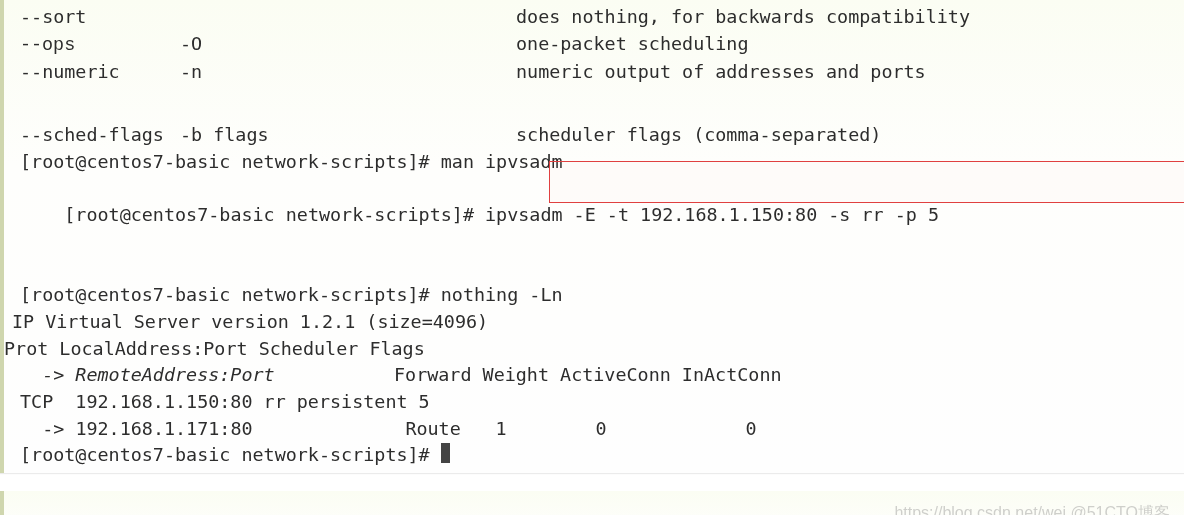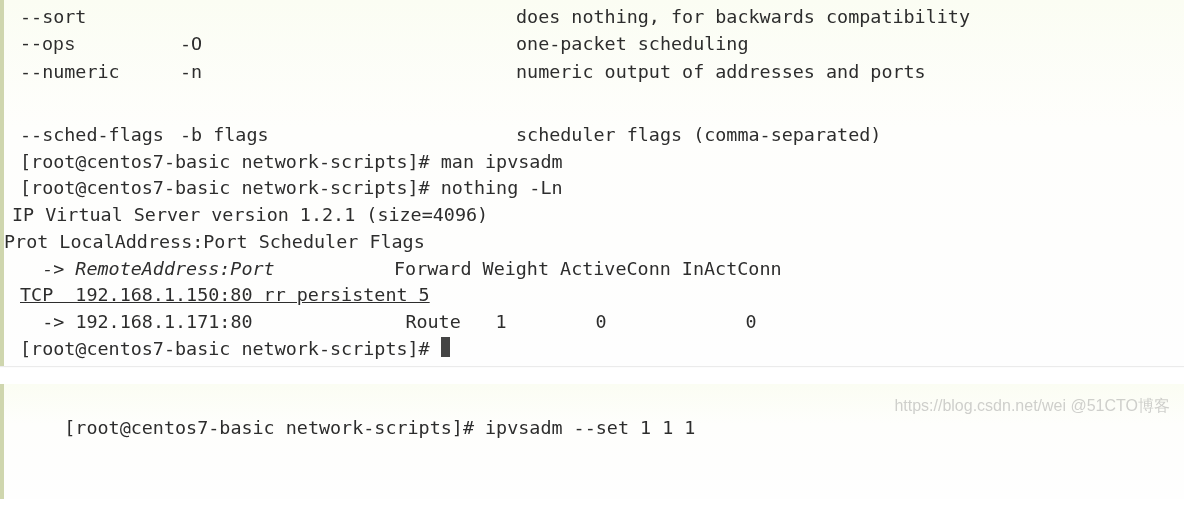--- a/index.html
+++ b/index.html
@@ -61,27 +61,31 @@
 
 <div class="block" id="block1">
 
   <div class="row"><span style="display:inline-block;width:160px;">--sort</span><span style="display:inline-block;width:336px;"></span><span>does nothing, for backwards compatibility</span></div>
   <div class="row"><span style="display:inline-block;width:160px;font-family:Liberation Mono, monospace;">--ops</span><span style="display:inline-block;width:336px;">-O</span><span>one-packet scheduling</span></div>
   <div class="row"><span style="display:inline-block;width:160px;">--numeric</span><span style="display:inline-block;width:336px;">-n</span><span>numeric output of addresses and ports</span></div>
   <div class="row"><span style="display:inline-block;width:160px;">--sched-flags</span><span style="display:inline-block;width:336px;margin-top:36px;">-b flags</span><span>scheduler flags (comma-separated)</span></div>
 
   <div class="row"><span>[root@centos7-basic network-scripts]# </span><span>man ipvsadm</span></div>
 
+  <div class="row" style="position:relative;">
+    <span>[root@centos7-basic network-scripts]# </span><span>ipvsadm -E -t 192.168.1.150:80 -s rr -p 5</span>
+    <span class="highlight-box" style="left:529px; top:-14px; width:640px; height:40px;"></span>
+  </div>
 
   <div class="row"><span>[root@centos7-basic network-scripts]# </span><span>nothing -Ln</span></div>
 
   <div class="row" style="margin-left:-16px;padding-left:8px;">IP Virtual Server version 1.2.1 (size=4096)</div>
   <div class="row" style="margin-left:-16px;">Prot LocalAddress:Port Scheduler Flags</div>
   <div class="row"><span style="display:inline-block;width:374px;font-style:italic;">  -&gt; RemoteAddress:Port</span><span>Forward Weight ActiveConn InActConn</span></div>
-  <div class="row" style="margin-left:-16px;padding-left:16px;text-decoration:underline;">TCP  192.168.1.150:80 rr persistent 5</div>
+  <div class="row" style="margin-left:-16px;padding-left:16px;">TCP  192.168.1.150:80 rr persistent 5</div>
 
   <div class="row"><span>  -&gt; </span><span style="display:inline-block;width:330px;">192.168.1.171:80</span><span style="display:inline-block;width:90px;">Route</span><span style="display:inline-block;width:100px;">1</span><span style="display:inline-block;width:150px;">0</span><span>0</span></div>
 
   <div class="row"><span>[root@centos7-basic network-scripts]# </span><span class="cursor"></span></div>
 </div>
 
 <div class="block" id="block2">
   <div class="row" style="position:relative;">
     <span>[root@centos7-basic network-scripts]# </span><span>ipvsadm --set 1 1 1</span>
     <span class="watermark" style="top:6px;">https://blog.csdn.net/wei @51CTO博客</span>

